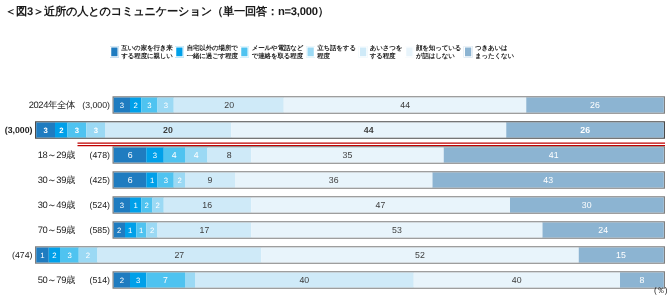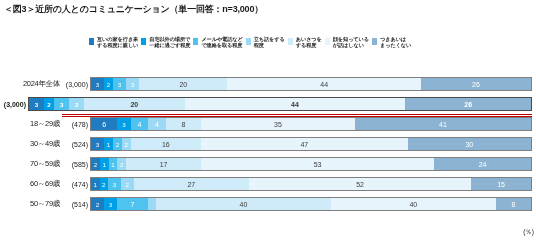--- a/index.html
+++ b/index.html
@@ -171,20 +171,33 @@
           <div class="seg" style="background: rgb(31, 124, 192); width: 6%;">6</div>
           <div class="seg tiny" style="background: rgb(0, 160, 233); width: 3%;">3</div>
           <div class="seg" style="background: rgb(79, 195, 240); width: 4%;">4</div>
           <div class="seg" style="background: rgb(155, 217, 244); width: 4%;">4</div>
           <div class="seg dark-txt" style="background: rgb(207, 234, 248); width: 8%;">8</div>
           <div class="seg dark-txt" style="background: rgb(232, 244, 251); width: 35%;">35</div>
           <div class="seg" style="background: rgb(140, 180, 210); width: 40%;">41</div>
         </div>
       </div>
       <div class="row">
+        <div class="row-label">30～39歳</div>
+        <div class="row-n">(425)</div>
+        <div class="bar">
+          <div class="seg" style="background: rgb(31, 124, 192); width: 6%;">6</div>
+          <div class="seg tiny" style="background: rgb(0, 160, 233); width: 2%;">1</div>
+          <div class="seg tiny" style="background: rgb(79, 195, 240); width: 3%;">3</div>
+          <div class="seg tiny" style="background: rgb(155, 217, 244); width: 2%;">2</div>
+          <div class="seg dark-txt" style="background: rgb(207, 234, 248); width: 9%;">9</div>
+          <div class="seg dark-txt" style="background: rgb(232, 244, 251); width: 36%;">36</div>
+          <div class="seg" style="background: rgb(140, 180, 210); width: 42%;">43</div>
+        </div>
+      </div>
+      <div class="row">
         <div class="row-label">30～49歳</div>
         <div class="row-n">(524)</div>
         <div class="bar">
           <div class="seg tiny" style="background: rgb(31, 124, 192); width: 3%;">3</div>
           <div class="seg tiny" style="background: rgb(0, 160, 233); width: 2%;">1</div>
           <div class="seg tiny" style="background: rgb(79, 195, 240); width: 2%;">2</div>
           <div class="seg tiny" style="background: rgb(155, 217, 244); width: 2%;">2</div>
           <div class="seg dark-txt" style="background: rgb(207, 234, 248); width: 16%;">16</div>
           <div class="seg dark-txt" style="background: rgb(232, 244, 251); width: 47%;">47</div>
           <div class="seg" style="background: rgb(140, 180, 210); width: 28%;">30</div>
@@ -197,21 +210,20 @@
           <div class="seg tiny" style="background: rgb(31, 124, 192); width: 2%;">2</div>
           <div class="seg tiny" style="background: rgb(0, 160, 233); width: 2%;">1</div>
           <div class="seg tiny" style="background: rgb(79, 195, 240); width: 2%;">1</div>
           <div class="seg tiny" style="background: rgb(155, 217, 244); width: 2%;">2</div>
           <div class="seg dark-txt" style="background: rgb(207, 234, 248); width: 17%;">17</div>
           <div class="seg dark-txt" style="background: rgb(232, 244, 251); width: 53%;">53</div>
           <div class="seg" style="background: rgb(140, 180, 210); width: 22%;">24</div>
         </div>
       </div>
       <div class="row">
-        <div class="row-label">60～69歳</div>
         <div class="row-n">(474)</div>
         <div class="bar">
           <div class="seg tiny" style="background: rgb(31, 124, 192); width: 1.94175%;">1</div>
           <div class="seg tiny" style="background: rgb(0, 160, 233); width: 1.94175%;">2</div>
           <div class="seg tiny" style="background: rgb(79, 195, 240); width: 2.91262%;">3</div>
           <div class="seg tiny" style="background: rgb(155, 217, 244); width: 2.91262%;">2</div>
           <div class="seg dark-txt" style="background: rgb(207, 234, 248); width: 26.2136%;">27</div>
           <div class="seg dark-txt" style="background: rgb(232, 244, 251); width: 50.4854%;">52</div>
           <div class="seg" style="background: rgb(140, 180, 210); width: 13.5922%;">15</div>
         </div>

